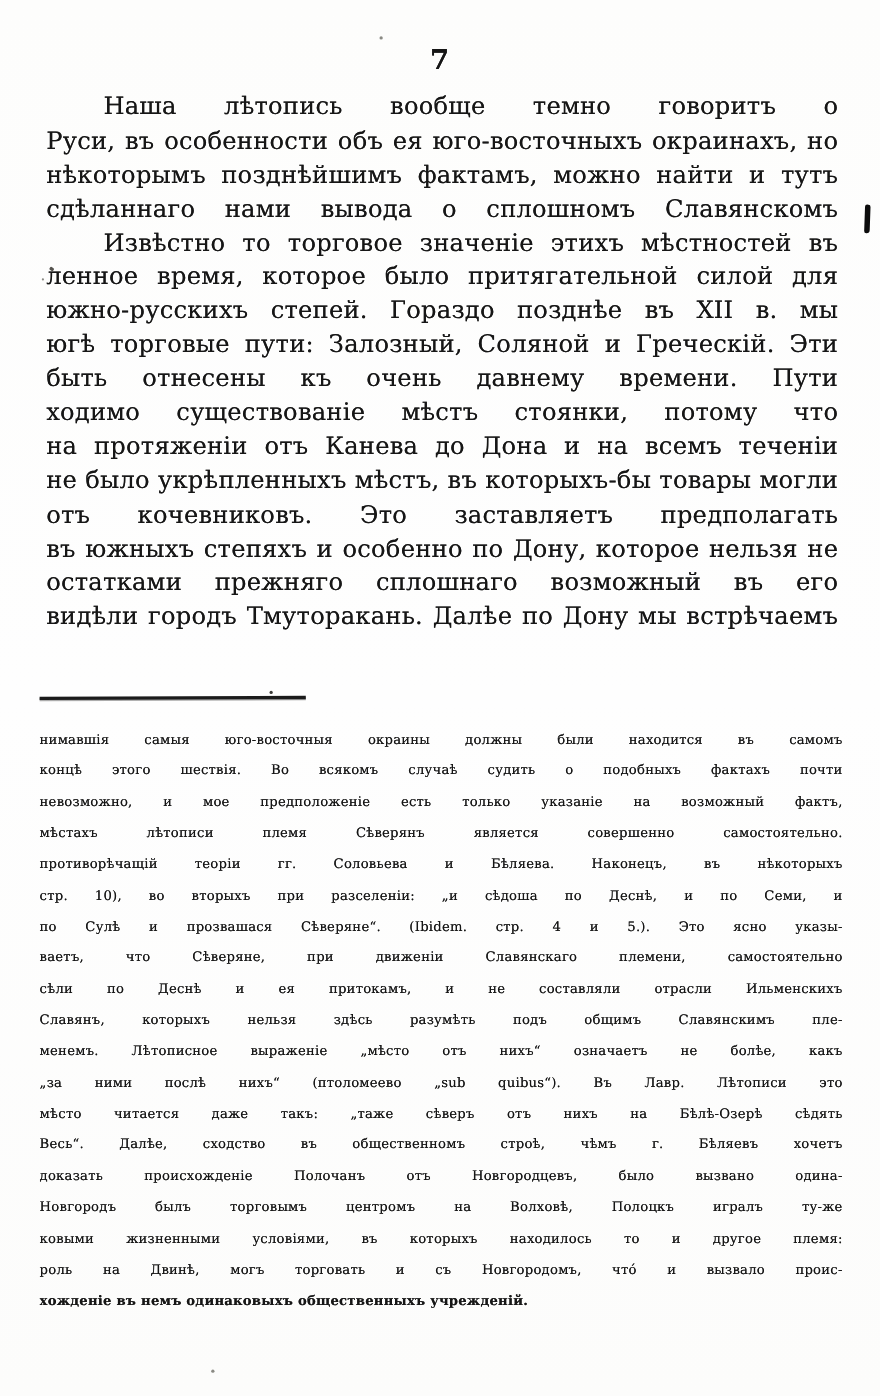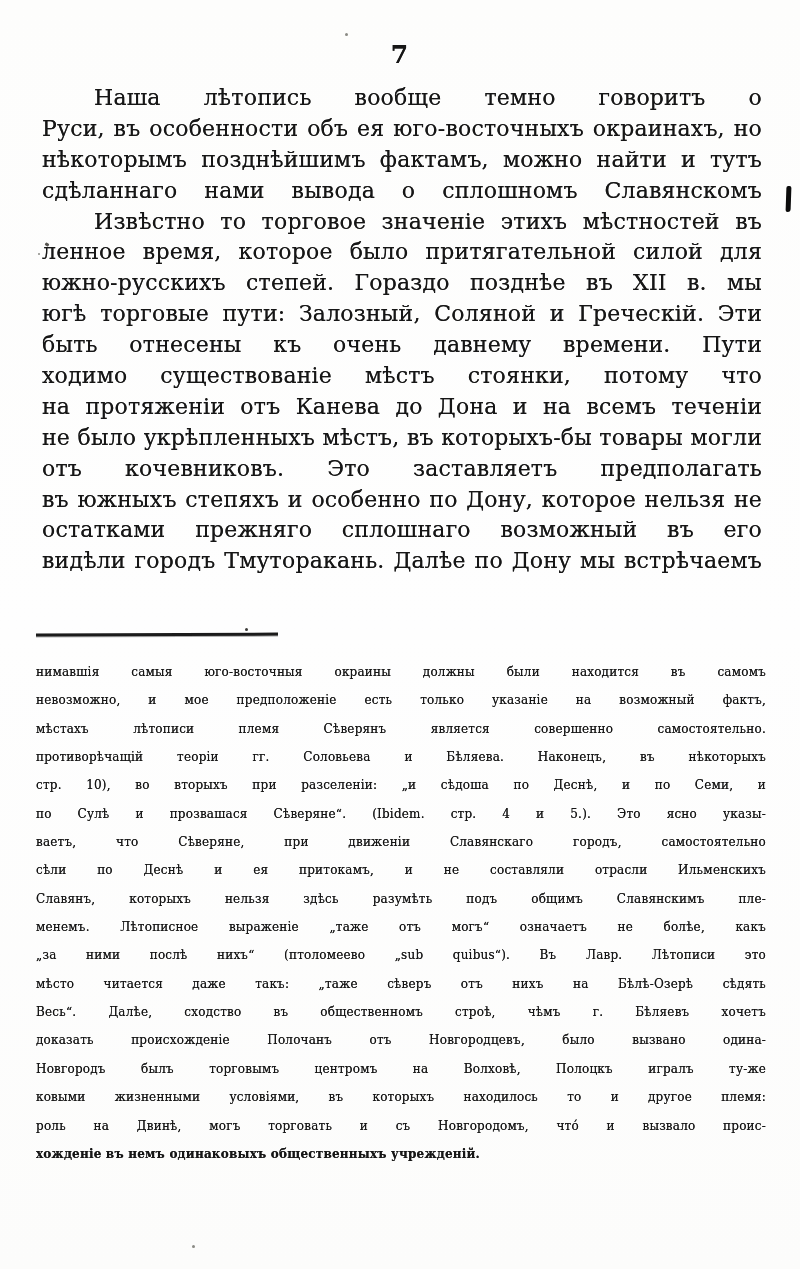--- a/index.html
+++ b/index.html
@@ -97,29 +97,30 @@
       <div class="line">отъ кочевниковъ. Это заставляетъ предполагать существованіе поселеній</div>
       <div class="line">въ южныхъ степяхъ и особенно по Дону, которое нельзя не признать</div>
       <div class="line">остатками прежняго сплошнаго возможный въ его бассейнѣ. Мы уже</div>
       <div class="line">видѣли городъ Тмуторакань. Далѣе по Дону мы встрѣчаемъ городъ</div>
     </div>
 
   <div class="footnote-rule"></div>
 
   <div class="footnote-text">
       <div class="line">нимавшія самыя юго-восточныя окраины должны были находится въ самомъ</div>
+      <div class="line">концѣ этого шествія. Во всякомъ случаѣ судить о подобныхъ фактахъ почти</div>
       <div class="line">невозможно, и мое предположеніе есть только указаніе на возможный фактъ,</div>
       <div class="line">мѣстахъ лѣтописи племя Сѣверянъ является совершенно самостоятельно.</div>
       <div class="line">противорѣчащій теоріи гг. Соловьева и Бѣляева. Наконецъ, въ нѣкоторыхъ</div>
       <div class="line">стр. 10), во вторыхъ при разселеніи: „и сѣдоша по Деснѣ, и по Семи, и</div>
       <div class="line">по Сулѣ и прозвашася Сѣверяне“. (Ibidem. стр. 4 и 5.). Это ясно указы-</div>
-      <div class="line">ваетъ, что Сѣверяне, при движеніи Славянскаго городъ, самостоятельно</div>
+      <div class="line">ваетъ, что Сѣверяне, при движеніи Славянскаго племени, самостоятельно</div>
       <div class="line">сѣли по Деснѣ и ея притокамъ, и не составляли отрасли Ильменскихъ</div>
       <div class="line">Славянъ, которыхъ нельзя здѣсь разумѣть подъ общимъ Славянскимъ пле-</div>
-      <div class="line">менемъ. Лѣтописное выраженіе „таже отъ могъ“ означаетъ не болѣе, какъ</div>
+      <div class="line">менемъ. Лѣтописное выраженіе „мѣсто отъ нихъ“ означаетъ не болѣе, какъ</div>
       <div class="line">„за ними послѣ нихъ“ (птоломеево „sub quibus“). Въ Лавр. Лѣтописи это</div>
       <div class="line">мѣсто читается даже такъ: „таже сѣверъ отъ нихъ на Бѣлѣ-Озерѣ сѣдять</div>
       <div class="line">Весь“. Далѣе, сходство въ общественномъ строѣ, чѣмъ г. Бѣляевъ хочетъ</div>
       <div class="line">доказать происхожденіе Полочанъ отъ Новгородцевъ, было вызвано одина-</div>
       <div class="line">Новгородъ былъ торговымъ центромъ на Волховѣ, Полоцкъ игралъ ту-же</div>
       <div class="line">ковыми жизненными условіями, въ которыхъ находилось то и другое племя:</div>
       <div class="line">роль на Двинѣ, могъ торговать и съ Новгородомъ, что́ и вызвало проис-</div>
       <div class="line last">хожденіе въ немъ одинаковыхъ общественныхъ учрежденій.</div>
     </div>
 

